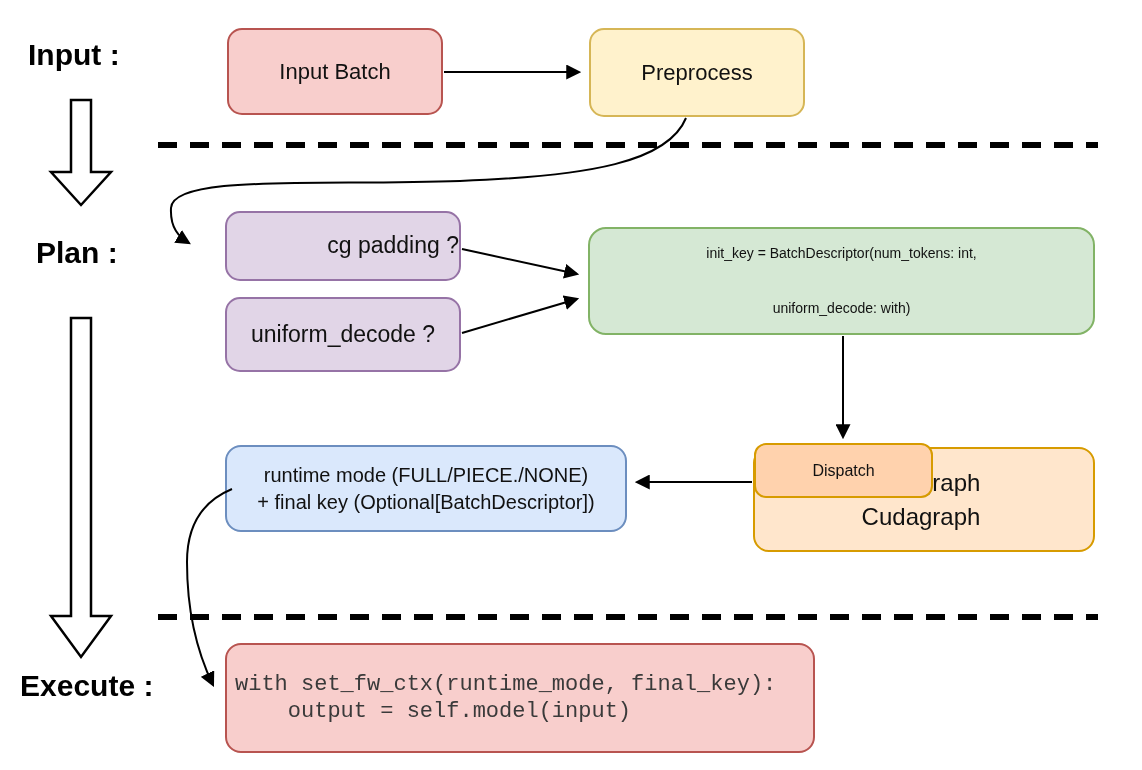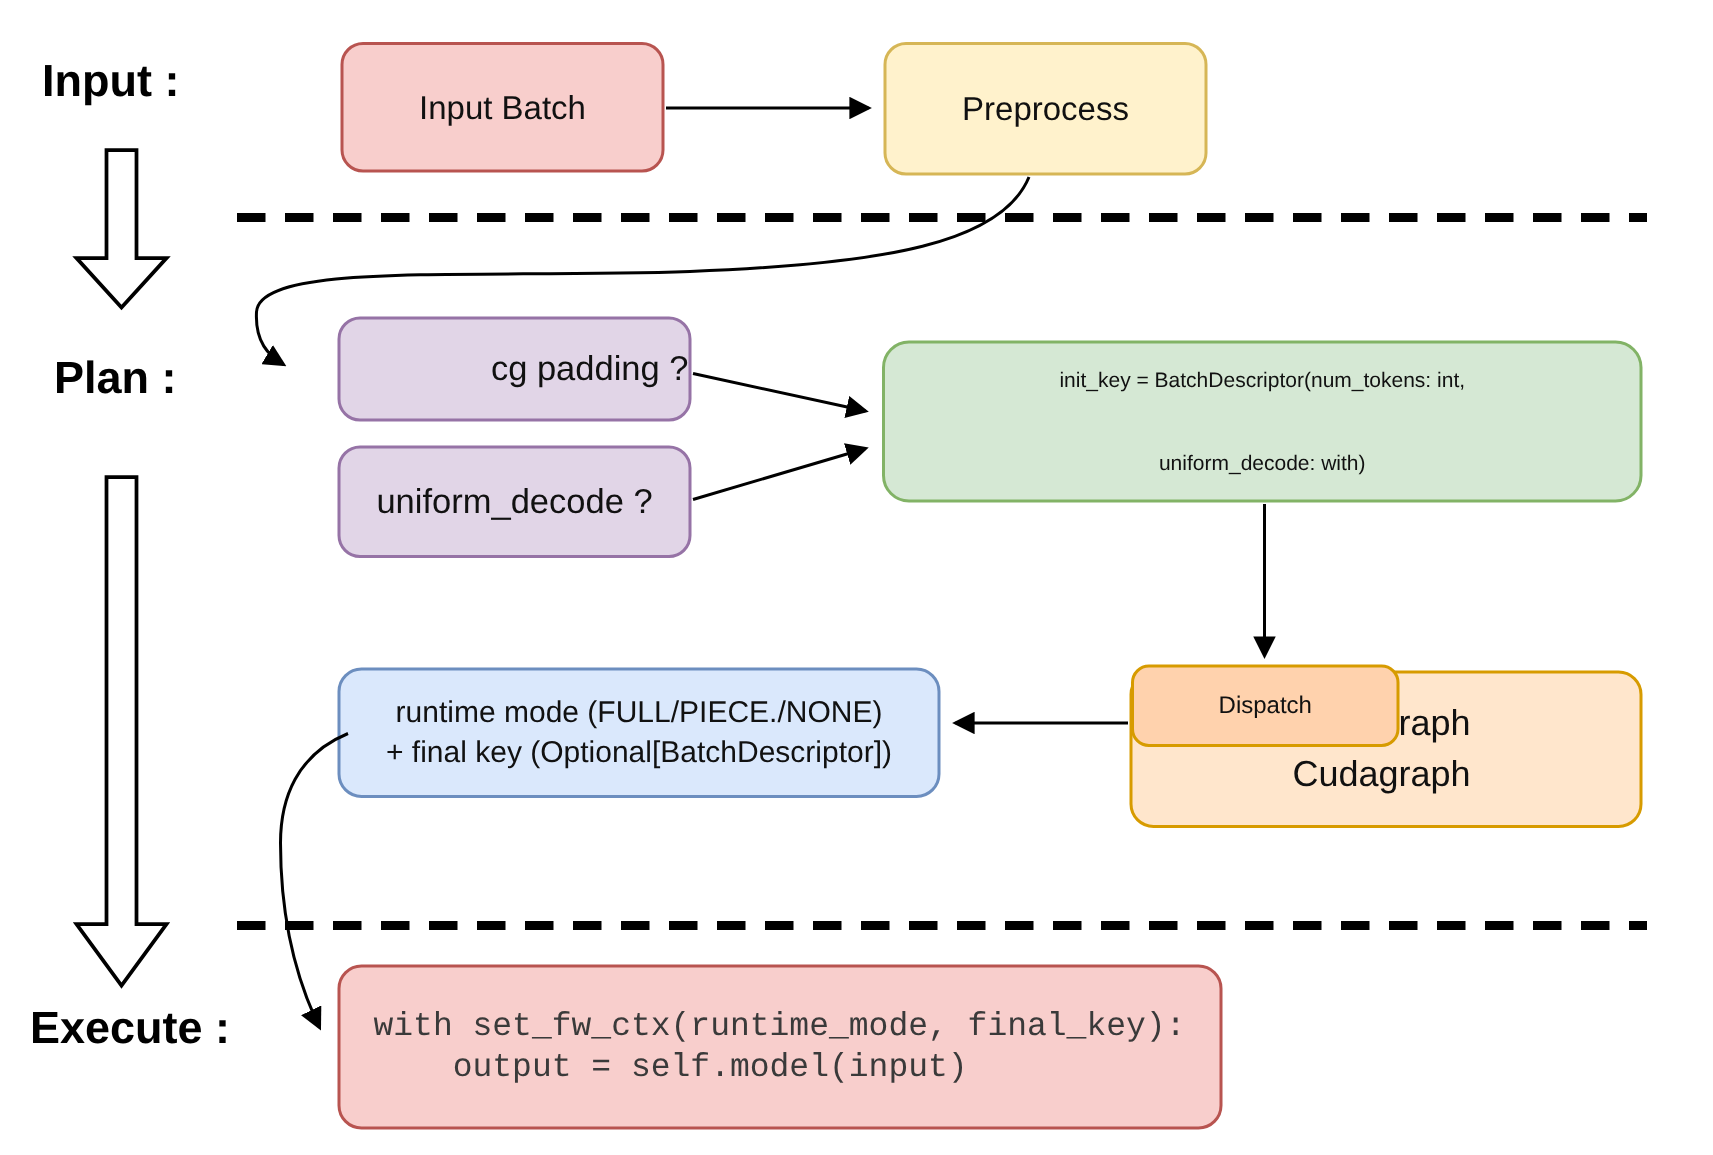--- a/index.html
+++ b/index.html
@@ -45,21 +45,21 @@
   #node-cudagraph .inner-text { width: 162px; margin-right: 6px; text-align: center; line-height: 1.4; }
   #node-dispatch       { left: 754px; top: 443px; width: 179px; height: 55px;  font-size: 16px; border-radius: 12px; z-index: 2; }
   #node-runtime-mode   { left: 225px; top: 445px; width: 402px; height: 87px; font-size: 20px; border-radius: 16px; }
   #node-execute-code   {
     left: 225px; top: 643px; width: 590px; height: 110px;
     border-radius: 16px;
     align-items: flex-start;
     font-family: "Liberation Mono", monospace;
     font-size: 22px;
     line-height: 1.25;
-    padding-left: 22px;
+    padding-left: 8px;
   }
   #node-execute-code .code-line { white-space: pre; text-align: left; }
 
   #connector-layer {
     position: absolute;
     left: 0; top: 0;
     width: 1142px; height: 770px;
     z-index: 3;
     pointer-events: none;
   }

